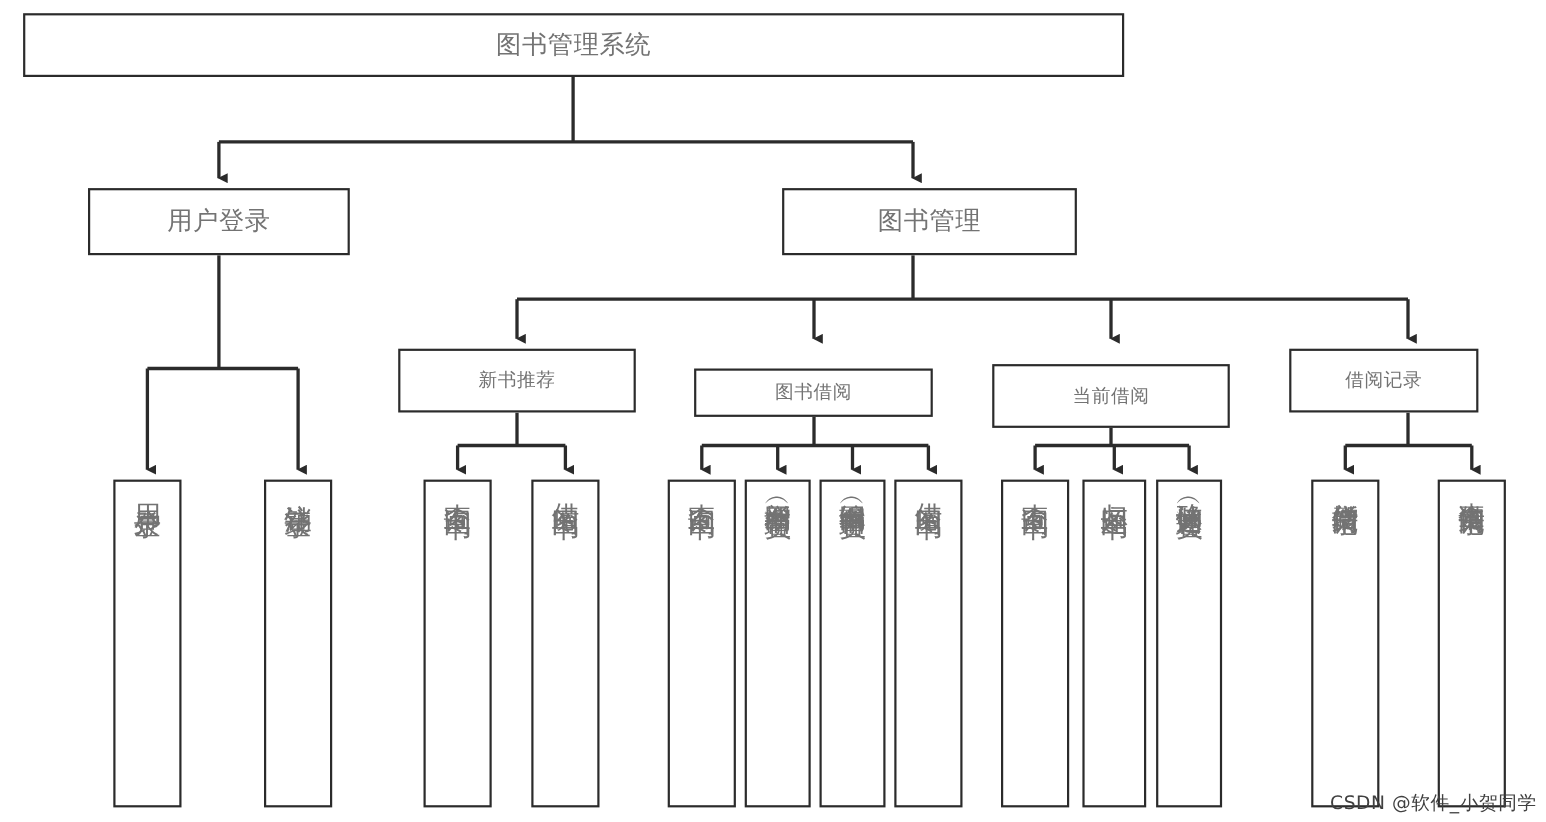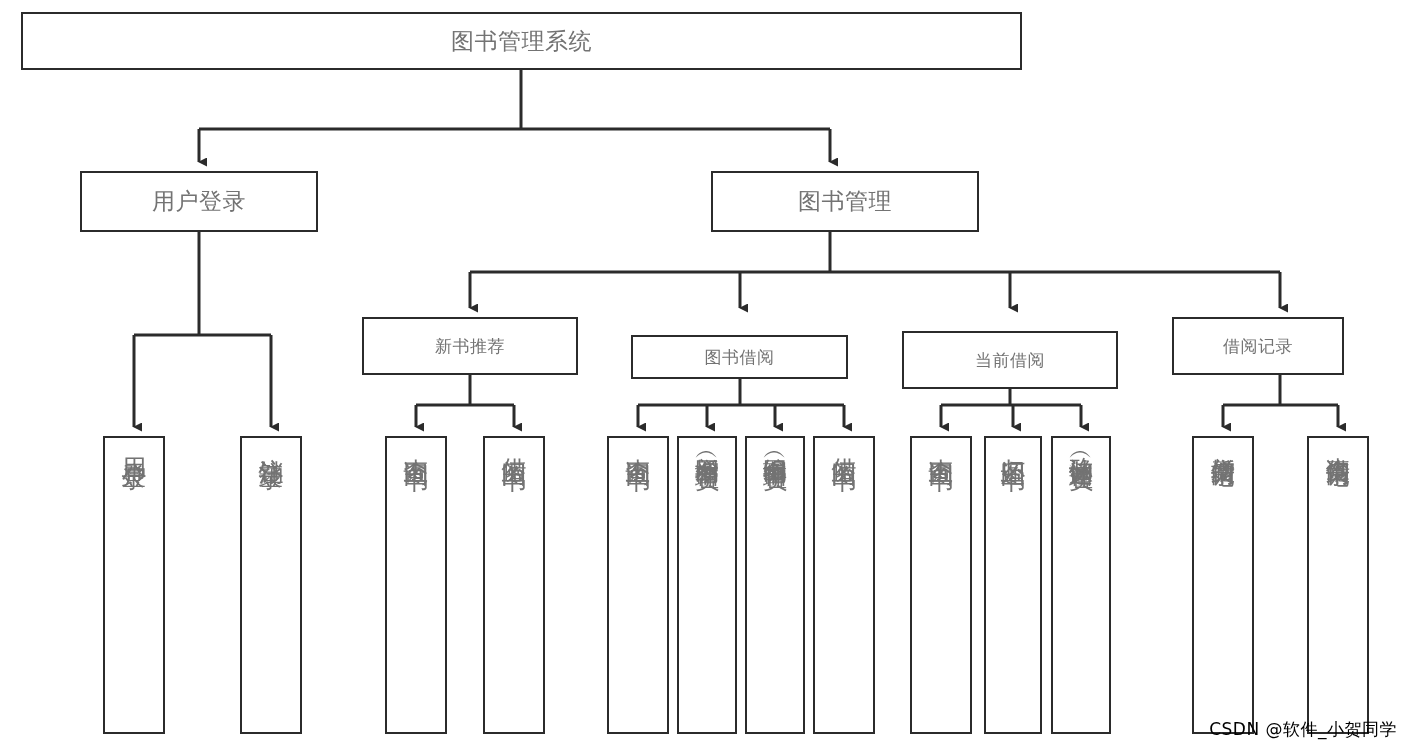--- a/index.html
+++ b/index.html
@@ -70,21 +70,21 @@
   }
   .node.leaf.tall-text .node-label {
     font-size: 24px;
     letter-spacing: 1.5px;
   }
   .watermark {
     position: absolute;
     right: 8px;
     bottom: 6px;
     font-size: 17px;
-    color: #000000;
+    color: #404040;
     letter-spacing: 0.5px;
     white-space: nowrap;
     font-family: "DejaVu Sans", "Liberation Sans", sans-serif;
   }
 </style>
 </head>
 <body>
 
 <div id="diagram-root">
 

